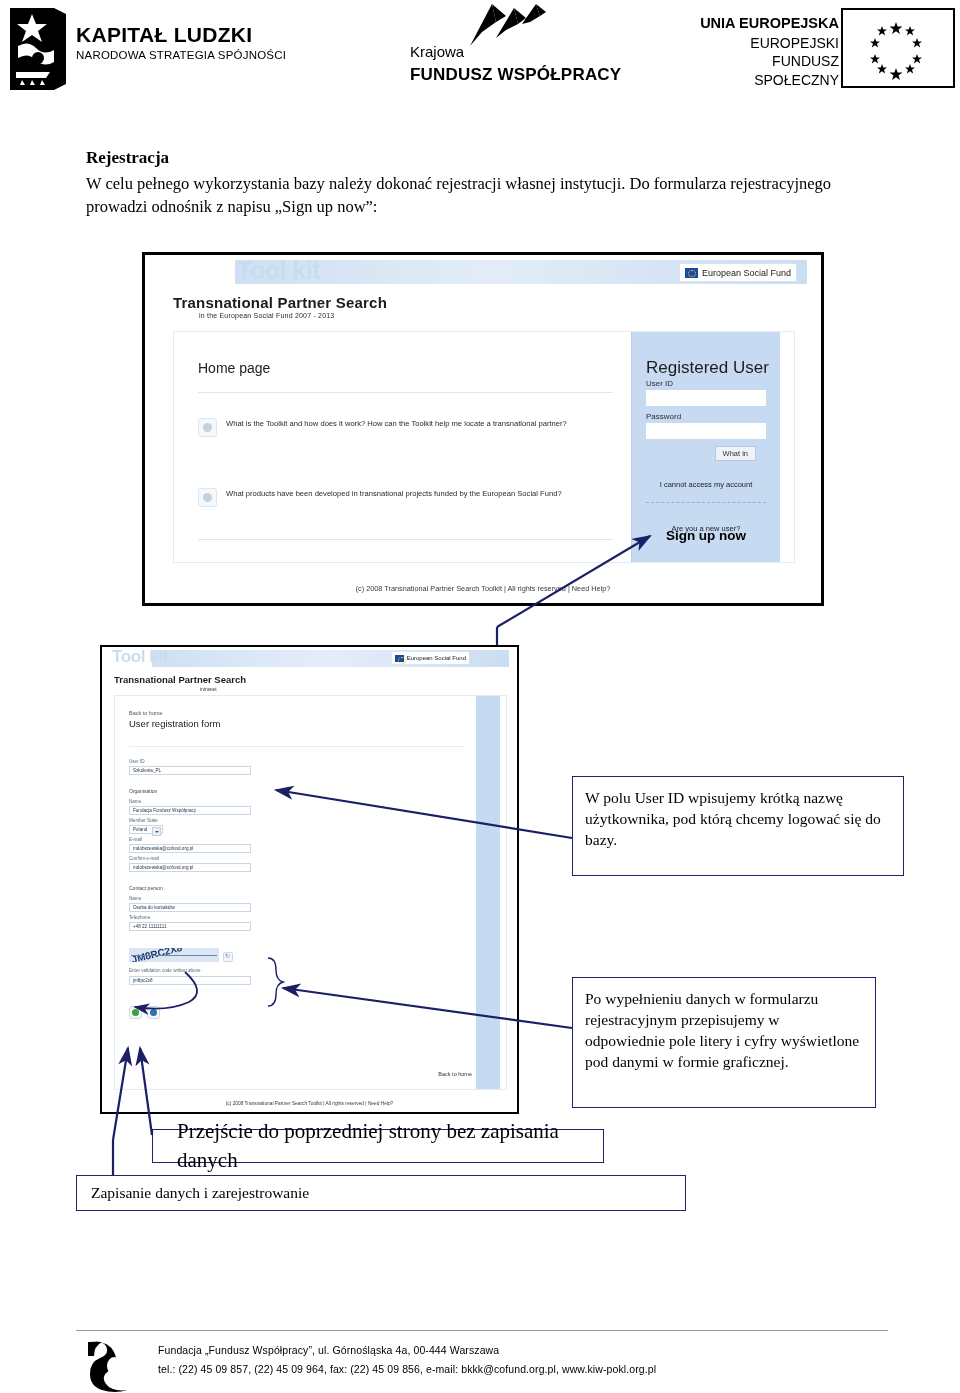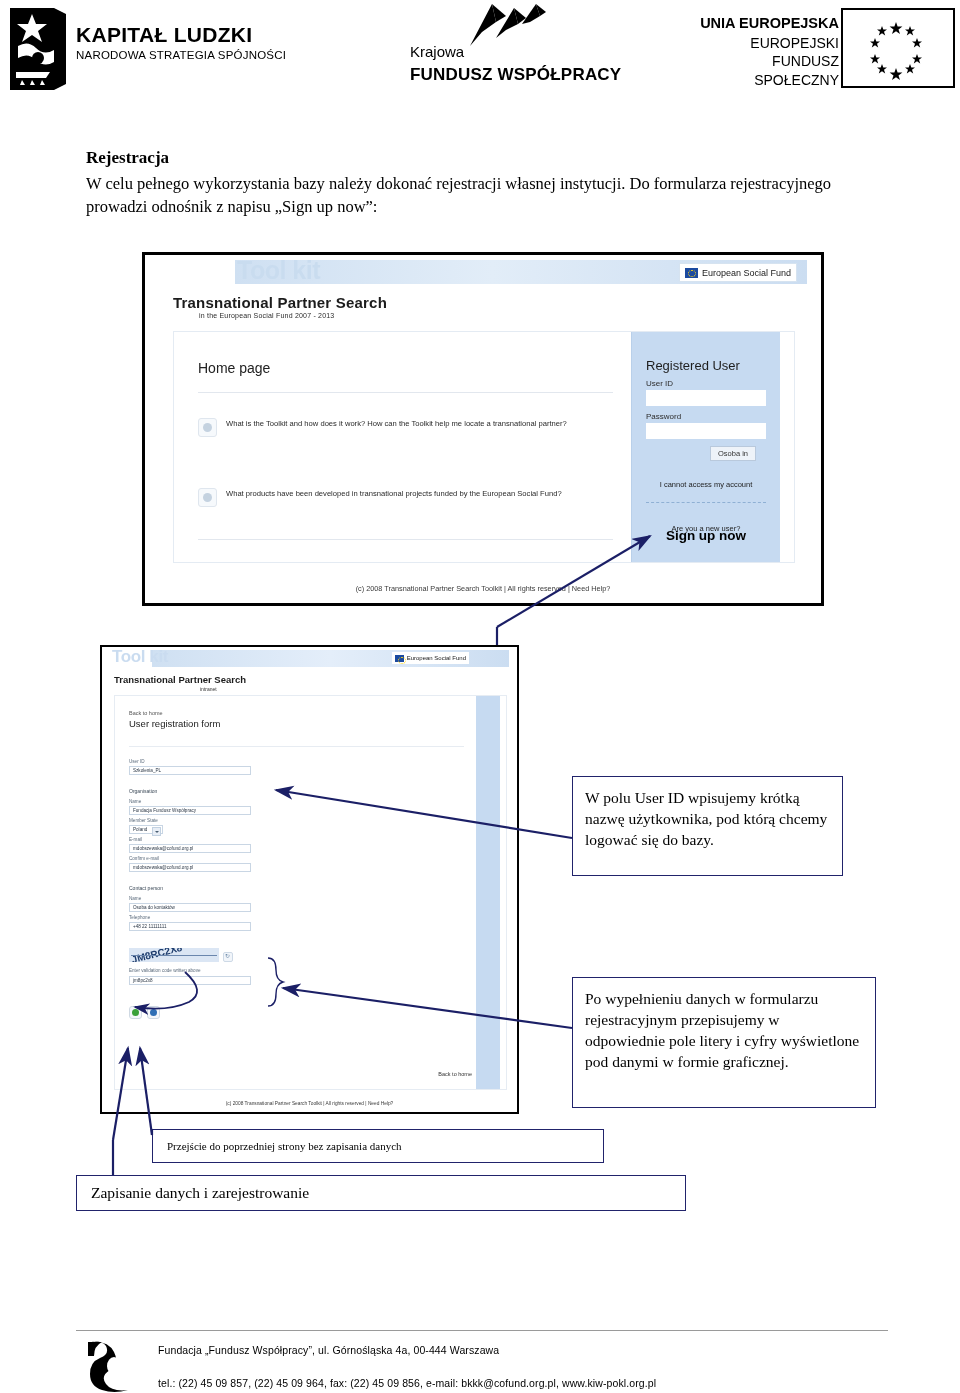--- a/index.html
+++ b/index.html
@@ -65,21 +65,21 @@
       font-size:14px;color:#222;}
   .hp-rule{position:absolute;left:24px;right:18px;top:60px;height:1px;background:#e2e7ee;}
   .hp-rule2{position:absolute;left:24px;right:18px;bottom:22px;height:1px;background:#e2e7ee;}
   .hp-item{position:absolute;left:24px;right:16px;display:flex;gap:9px;align-items:flex-start;}
   .hp-ic{width:17px;height:17px;flex:0 0 17px;border:1px solid #dfe6ee;border-radius:3px;background:#f6f9fc;
       position:relative;}
   .hp-ic::after{content:"";position:absolute;left:4px;top:4px;width:9px;height:9px;border-radius:50%;
       background:#c4d2e0;}
   .hp-tx{font-family:"Liberation Sans",sans-serif;font-size:7.6px;line-height:1.45;color:#2a2a2a;}
 
-  .ru-title{position:absolute;left:14px;top:26px;font-family:"Liberation Sans",sans-serif;font-size:13px;color:#1e1e1e;}
+  .ru-title{position:absolute;left:14px;top:26px;font-family:"Liberation Sans",sans-serif;font-size:17px;color:#1e1e1e;}
   .ru-lab{position:absolute;left:14px;font-family:"Liberation Sans",sans-serif;font-size:8px;color:#2d2d2d;}
   .ru-inp{position:absolute;left:14px;right:14px;height:14px;background:#fff;border:1px solid #fff;}
   .ru-btn{position:absolute;font-family:"Liberation Sans",sans-serif;font-size:7.5px;color:#333;
       background:#eef3f9;border:1px solid #b9c9dc;padding:2px 7px;}
   .ru-link{position:absolute;left:0;right:0;text-align:center;font-family:"Liberation Sans",sans-serif;
       font-size:7.5px;color:#1d1d1d;}
   .ru-dash{position:absolute;left:14px;right:14px;border-top:1px dashed #8fb0d4;}
   .ru-signup{position:absolute;left:0;right:0;text-align:center;font-family:"Liberation Sans",sans-serif;
       font-size:13.5px;font-weight:bold;color:#000000;}
 
@@ -133,38 +133,38 @@
 
   .rg-backhome{position:absolute;right:34px;bottom:12px;font-family:"Liberation Sans",sans-serif;
       font-size:5.5px;color:#333;}
   .rg-footer{position:absolute;left:0;right:0;bottom:6px;text-align:center;
       font-family:"Liberation Sans",sans-serif;font-size:4.8px;color:#3a3a3a;}
 
   
   .callout{position:absolute;border:1.6px solid #21236b;background:#fff;
       font-family:"Liberation Serif",serif;font-size:15.5px;line-height:1.36;color:#000;
       padding:10px 12px;box-sizing:border-box;}
-  #callout-userid{left:572px;top:776px;width:271px;height:100px;}
+  #callout-userid{left:572px;top:776px;width:332px;height:100px;}
   #callout-captcha{left:572px;top:977px;width:304px;height:131px;}
   #callout-prev{left:152px;top:1129px;width:452px;height:34px;
-      display:flex;align-items:center;padding-left:14px;font-size:11px;}
+      display:flex;align-items:center;padding-left:24px;font-size:21px;}
   #callout-save{left:76px;top:1175px;width:610px;height:36px;
       display:flex;align-items:center;padding-left:14px;font-size:15.5px;}
 
   
   #arrows{left:0;top:0;width:960px;height:1393px;pointer-events:none;}
 
   
   #foot-rule{left:76px;top:1330px;width:812px;height:1px;background:#9a9a9a;}
   #footer{left:76px;top:1338px;width:812px;height:56px;}
   .foot-mark{position:absolute;left:8px;top:2px;width:52px;height:52px;}
   .foot-text{position:absolute;left:82px;top:0;font-family:"Liberation Sans",sans-serif;}
   .foot-l1{font-size:10.5px;font-weight:bold;line-height:1.25;letter-spacing:.1px;}
   .foot-l2{font-size:10.5px;line-height:1.25;margin-top:6px;letter-spacing:.1px;}
-  .foot-l3{font-size:10.5px;line-height:1.25;margin-top:20px;letter-spacing:.1px;}
+  .foot-l3{font-size:10.5px;line-height:1.25;margin-top:6px;letter-spacing:.1px;}
 </style>
 </head>
 <body>
 
 <div class="abs" id="logo-bar">
 
   <div class="abs logo-kl">
     <svg class="kl-mark" viewBox="0 0 60 86">
       <path d="M2 2 L46 2 L46 84 L2 84 Z" fill="#000"></path>
       <path d="M46 2 L58 8 L58 78 L46 84 Z" fill="#000"></path>
@@ -259,21 +259,21 @@
 
       <div class="hp-rule2"></div>
     </div>
 
     <div class="tk-right">
       <div class="ru-title">Registered User</div>
       <div class="ru-lab" style="top:47px">User ID</div>
       <div class="ru-inp" style="top:58px"></div>
       <div class="ru-lab" style="top:80px">Password</div>
       <div class="ru-inp" style="top:91px"></div>
-      <div class="ru-btn" style="right:24px;top:114px">Osoba in</div>
+      <div class="ru-btn" style="right:24px;top:114px">What in</div>
       <div class="ru-link" style="top:148px">I cannot access my account</div>
       <div class="ru-dash" style="top:170px"></div>
       <div class="ru-link" style="top:192px">Are you a new user?</div>
       <div class="ru-signup" style="top:196px">Sign up now</div>
     </div>
     <div class="tk-rightcap"></div>
   </div>
 
   <div class="tk-footer">(c) 2008 Transnational Partner Search Toolkit | All rights reserved | Need Help?</div>
 </div>

